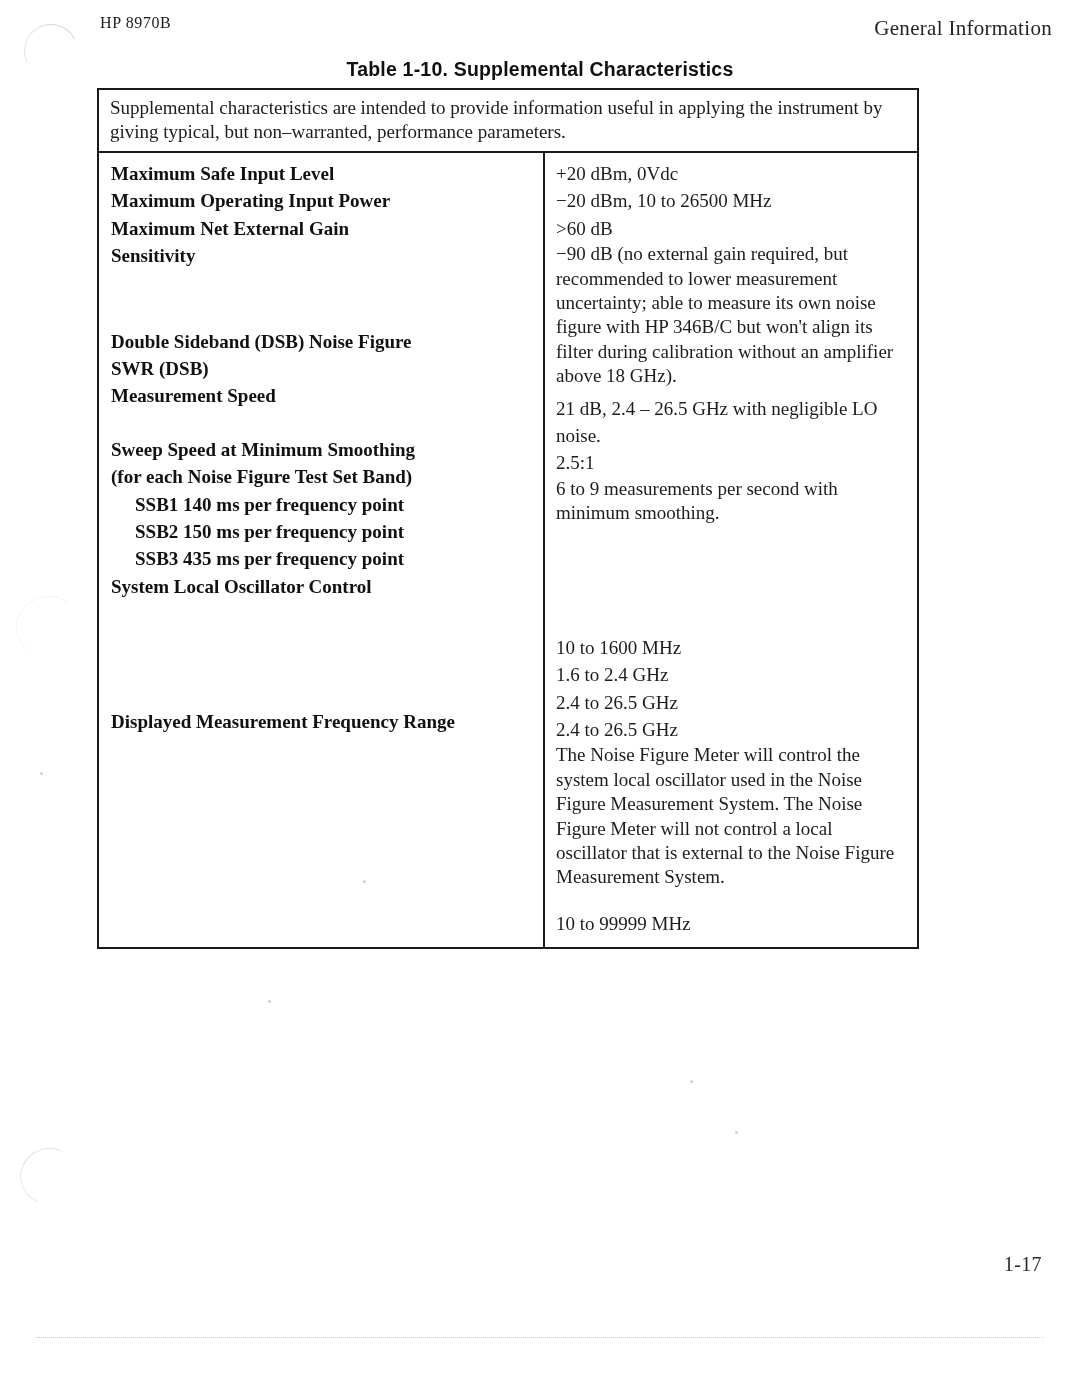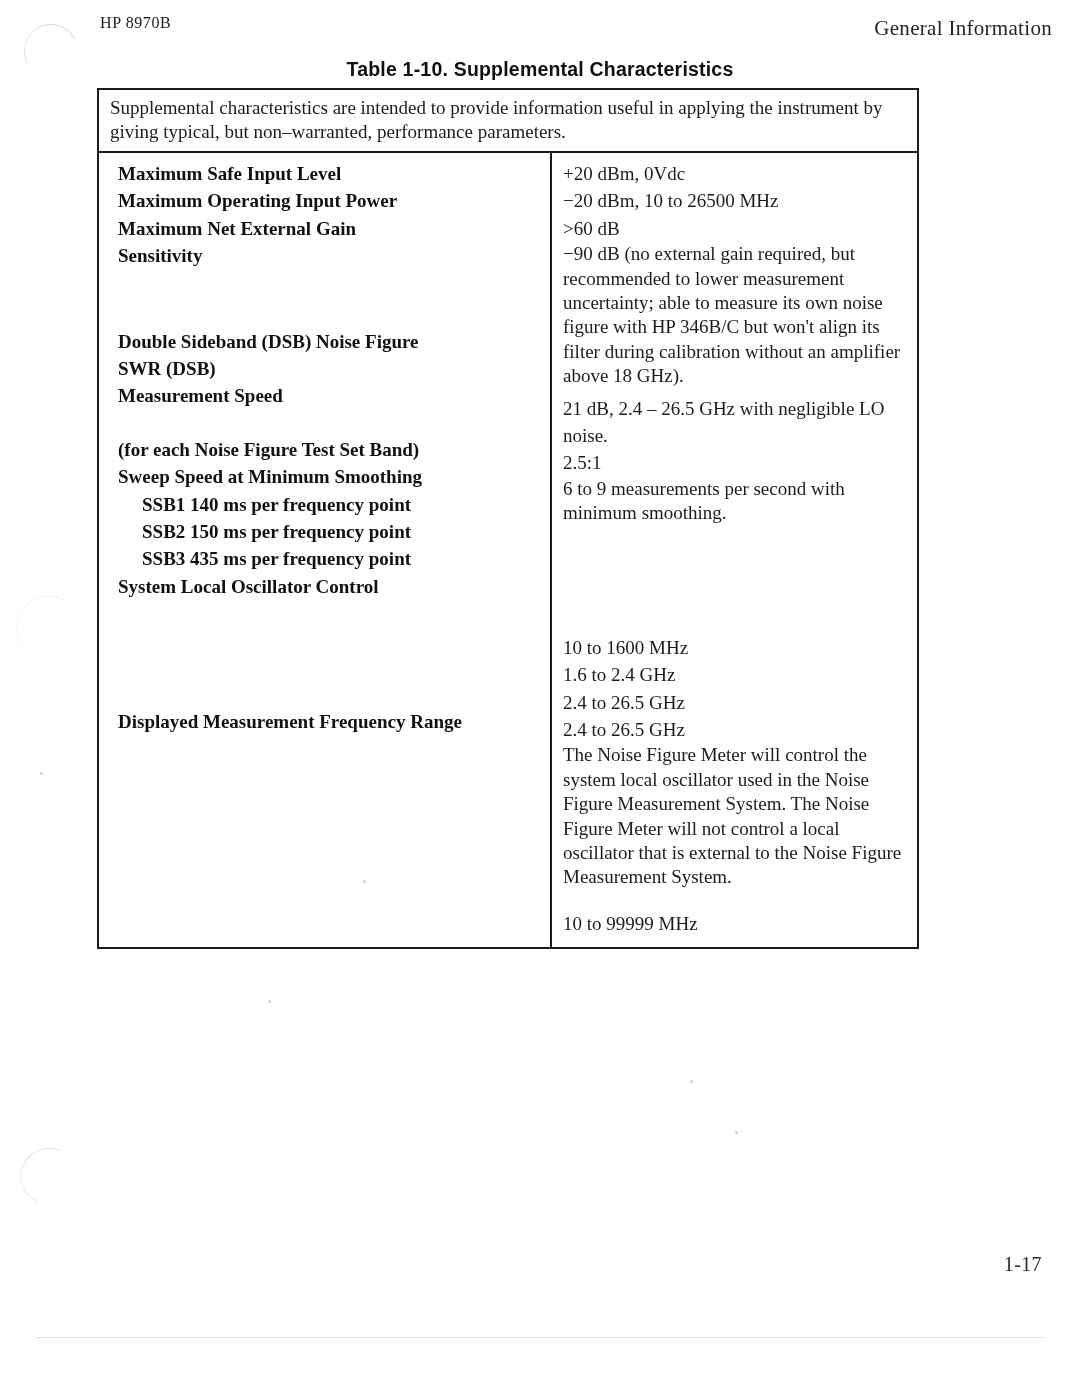--- a/index.html
+++ b/index.html
@@ -70,21 +70,20 @@
   .intro-cell {
     border-bottom: 2px solid #1a1a1a;
     padding: 6px 10px 7px 11px;
     font-size: 19px;
     line-height: 24px;
     color: #1c1c1c;
   }
   .grid {
     display: flex;
     width: 100%;
-    padding-left: 7px;
   }
   .col-left {
     width: 446px;
     flex: 0 0 446px;
     border-right: 2px solid #1a1a1a;
     box-sizing: border-box;
     padding: 0;
   }
   .col-right {
     flex: 1 1 auto;
@@ -201,22 +200,22 @@
       <div class="param">Sensitivity</div>
 
       <div class="gap-a"></div>
 
       <div class="param">Double Sideband (DSB) Noise Figure</div>
       <div class="param">SWR (DSB)</div>
       <div class="param">Measurement Speed</div>
 
       <div class="gap-f"></div>
 
+      <div class="param">Sweep Speed at Minimum Smoothing</div>
       <div class="param">(for each Noise Figure Test Set Band)</div>
-      <div class="param">Sweep Speed at Minimum Smoothing</div>
 
       <div class="param reg">SSB1 140 ms per frequency point</div>
       <div class="param reg">SSB2 150 ms per frequency point</div>
       <div class="param reg">SSB3 435 ms per frequency point</div>
 
       <div class="param">System Local Oscillator Control</div>
 
       <div class="gap-d"></div>
 
       <div class="param">Displayed Measurement Frequency Range</div>

